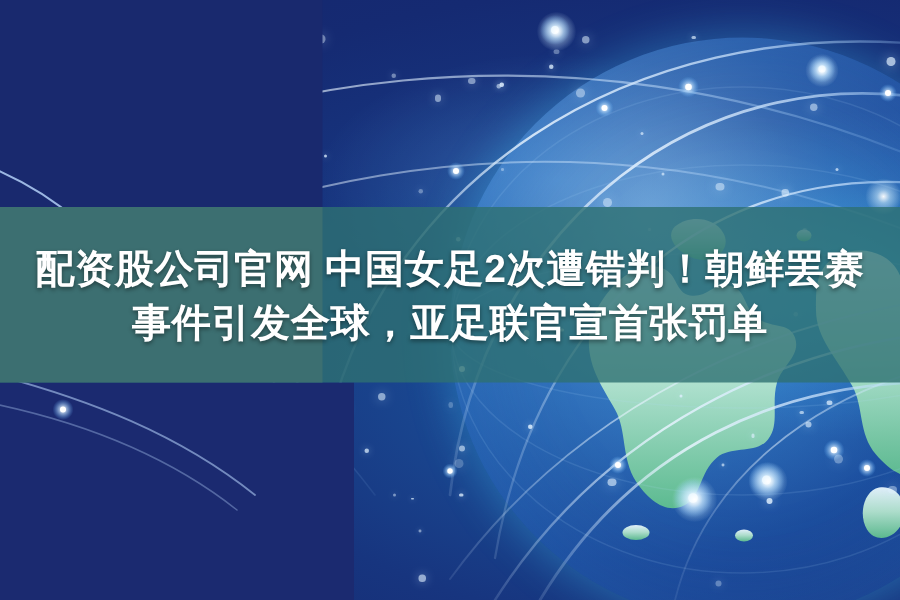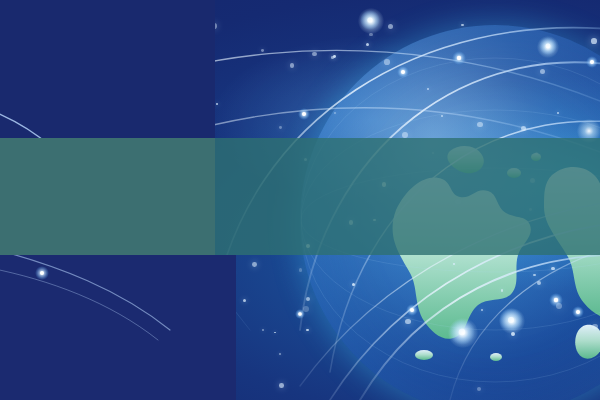--- a/index.html
+++ b/index.html
@@ -263,14 +263,18 @@
       <path d="M-10 268 C50 280 110 302 158 340" stroke-width="1" opacity=".35"></path>
       <path d="M-10 110 C40 130 70 160 96 198" stroke-width="1.4" opacity=".8"></path>
     </g>
     <circle cx="42" cy="273" r="7" fill="url(#ndGlow)"></circle>
     <circle cx="42" cy="273" r="2" fill="#ffffff"></circle>
   </svg>
 
   <div id="band"></div>
   <div id="bandLeftSolid"></div>
 
+  <div id="caption">
+    <div class="cline">配资股公司官网 中国女足2次遭错判！朝鲜罢赛</div>
+    <div class="cline">事件引发全球，亚足联官宣首张罚单</div>
+  </div>
 
 </div>
 
 </body></html>

